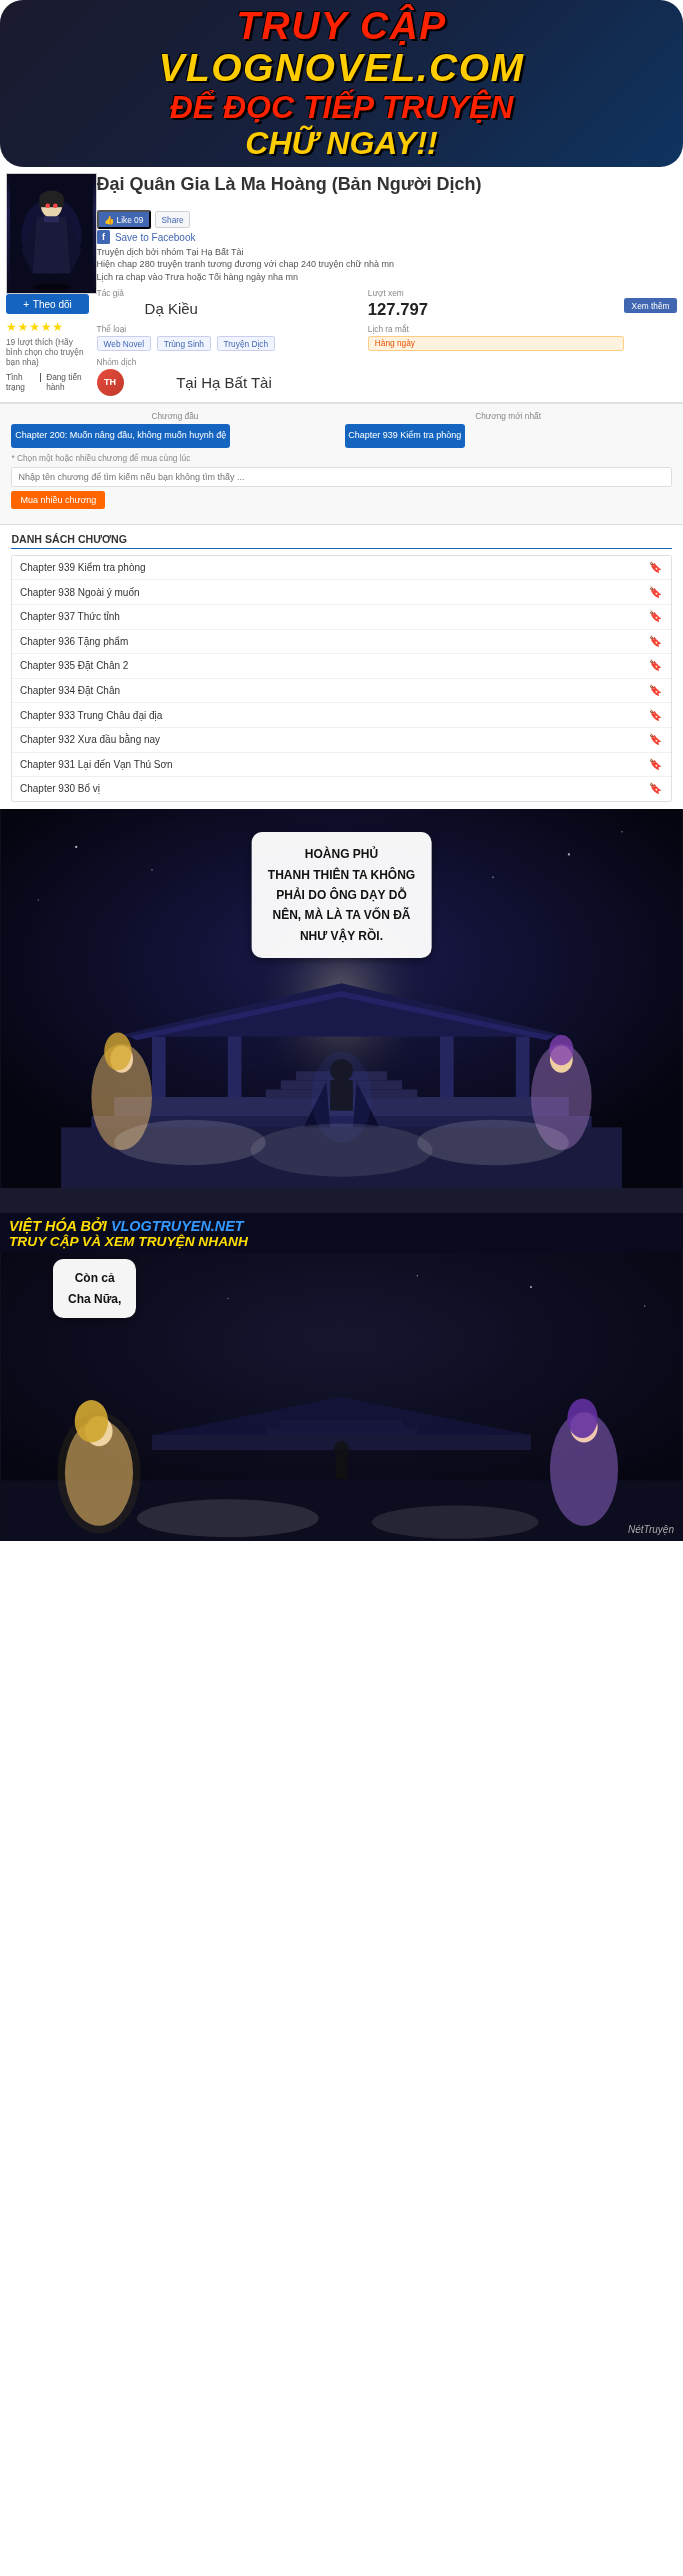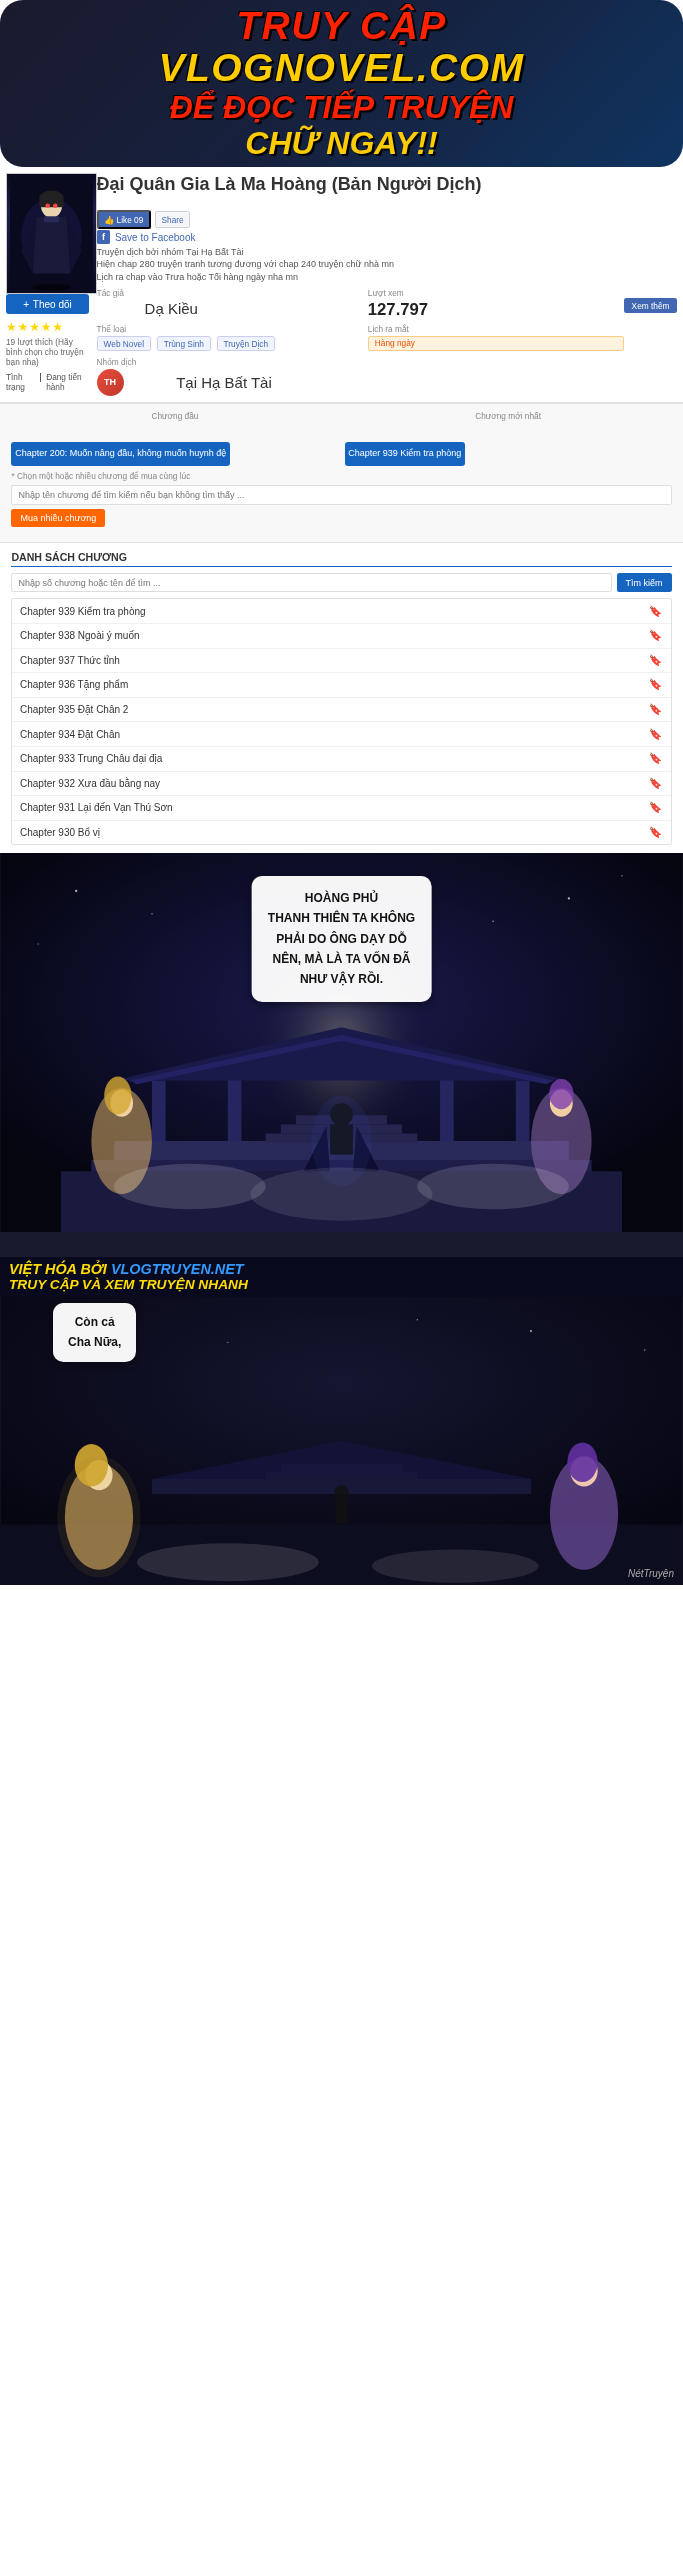--- a/index.html
+++ b/index.html
@@ -214,21 +214,21 @@
 
     .ts-btn {
       color: #555;
       cursor: pointer;
       border-bottom: 0.8px solid transparent;
     }
     .chapter-nav-title {
       font-size: 8.3px;
       color: #888;
       text-align: center;
-      margin-bottom: 21px;
+      margin-bottom: 3px;
     }
     .chapter-nav-btns {
       display: flex;
       gap: 6px;
     }
     .nav-btn {
       flex: 1;
       padding: 6px 3.8px;
       background: #1565c0;
       color: #fff;
@@ -530,24 +530,20 @@
   </div>
 
   <div style="font-size:8.3px;color:#888;margin-top:4.6px;">* Chọn một hoặc nhiều chương để mua cùng lúc</div>
   <input type="text" class="search-input" placeholder="Nhập tên chương để tìm kiếm nếu bạn không tìm thấy ..." style="margin-top: 4.6px;">
   <button class="mua-chuong-btn">Mua nhiều chương</button>
 </div>
 
 <div style="padding: 7.6px 11.4px; background:#fff;">
   <div class="danh-sach-title">DANH SÁCH CHƯƠNG</div>
 
-  <div class="chapter-search-row">
-    <input type="text" class="chapter-search-input" placeholder="Nhập số chương hoặc tên để tìm ..." style="">
-    <button class="tim-kiem-btn">Tìm kiếm</button>
-  </div>
 
   <ul class="chapter-list">
     <li class="chapter-item">
       <span>Chapter 939 Kiểm tra phòng</span>
       <span class="bookmark-icon">🔖</span>
     </li>
     <li class="chapter-item">
       <span>Chapter 938 Ngoài ý muốn</span>
       <span class="bookmark-icon">🔖</span>
     </li>

